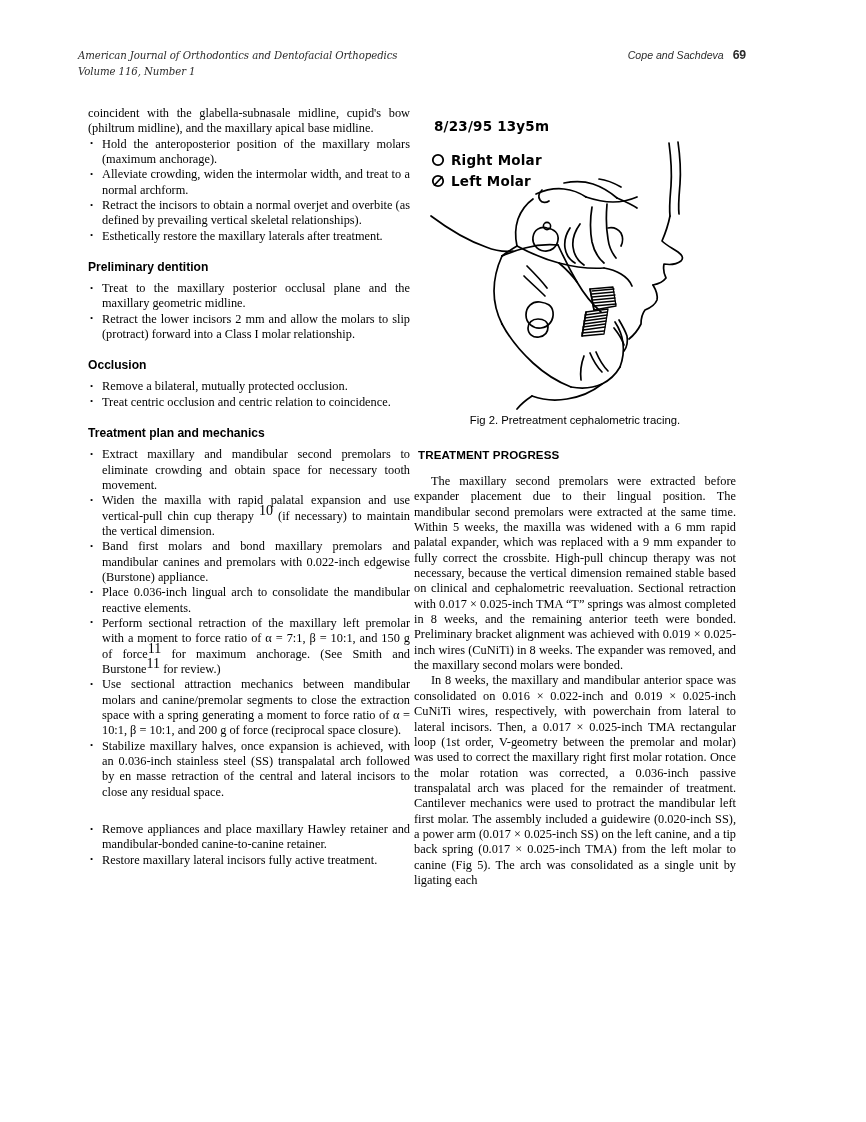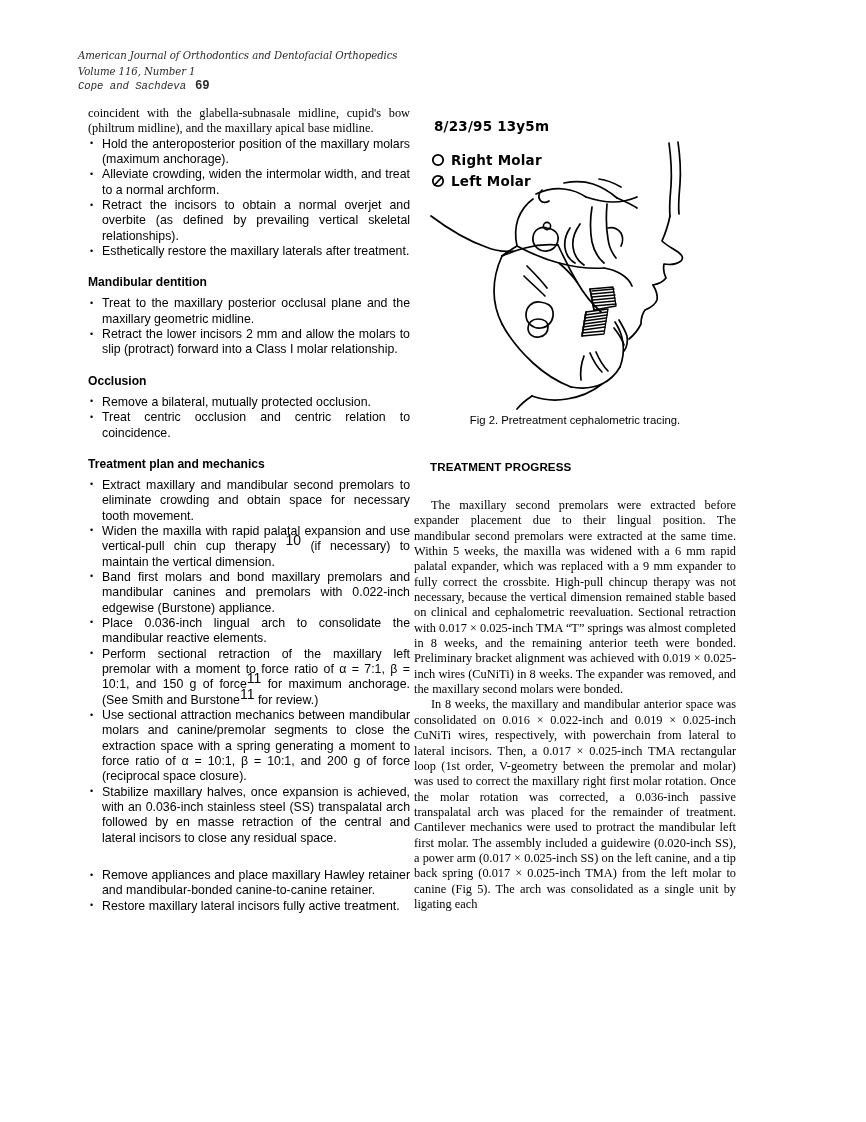--- a/index.html
+++ b/index.html
@@ -22,32 +22,31 @@
 
   
   .runhead {
     position: absolute;
     left: 78px;
     top: 48px;
     width: 668px;
     display: flex;
     justify-content: space-between;
     align-items: flex-start;
-    flex-direction: column;
   }
   .runhead-left {
     font-family: "DejaVu Serif", serif;
     font-style: italic;
     font-size: 10.2px;
     line-height: 15.5px;
     letter-spacing: -0.1px;
     color: #2b2b2b;
   }
   .runhead-right {
-    font-family: Liberation Mono, monospace;
+    font-family: Liberation Sans, sans-serif;
     font-style: italic;
     font-size: 10.6px;
     color: #2b2b2b;
     white-space: nowrap;
     padding-top: 0px;
   }
   .runhead-right .pageno {
     font-style: normal;
     font-weight: bold;
     font-size: 12.3px;
@@ -83,33 +82,33 @@
     line-height: 15px;
     margin: 0;
     padding: 0;
   }
   h3.sect-head {
     font-family: "Liberation Sans", sans-serif;
     font-weight: bold;
     font-size: 11.6px;
     letter-spacing: 0.1px;
     line-height: 15px;
-    margin: 16px;
+    margin: 4px;
     padding: 0;
   }
 
   ul.bullets {
     list-style: none;
     margin: 0;
     padding: 0;
   }
   ul.bullets > li {
     position: relative;
     padding-left: 14px;
-    font-family: Liberation Sans, sans-serif;
+    font-family: Liberation Serif, serif;
     font-size: 12.35px;
     line-height: 15.35px;
     text-align: justify;
   }
   ul.bullets > li::before {
     content: "\2022";
     position: absolute;
     left: 2px;
     top: -0.5px;
     font-size: 9px;
@@ -168,21 +167,21 @@
     <p class="body">coincident with the glabella-subnasale midline, cupid's bow (philtrum midline), and the maxillary apical base midline.</p>
 
     <ul class="bullets">
       <li class="body">Hold the anteroposterior position of the maxillary molars (maximum anchorage).</li>
       <li class="body">Alleviate crowding, widen the intermolar width, and treat to a normal archform.</li>
       <li class="body">Retract the incisors to obtain a normal overjet and overbite (as defined by prevailing vertical skeletal relationships).</li>
       <li class="body">Esthetically restore the maxillary laterals after treatment.</li>
     </ul>
 
     <div class="sp-16"></div>
-    <h3 class="head">Mandibular dentition</h3>
+    <h3 class="head">Preliminary dentition</h3>
     <div class="sp-6"></div>
     <ul class="bullets">
       <li class="body">Treat to the maxillary posterior occlusal plane and the maxillary geometric midline.</li>
       <li class="body">Retract the lower incisors 2 mm and allow the molars to slip (protract) forward into a Class I molar relationship.</li>
     </ul>
 
     <div class="sp-16"></div>
     <h3 class="head">Occlusion</h3>
     <div class="sp-6"></div>
     <ul class="bullets">

